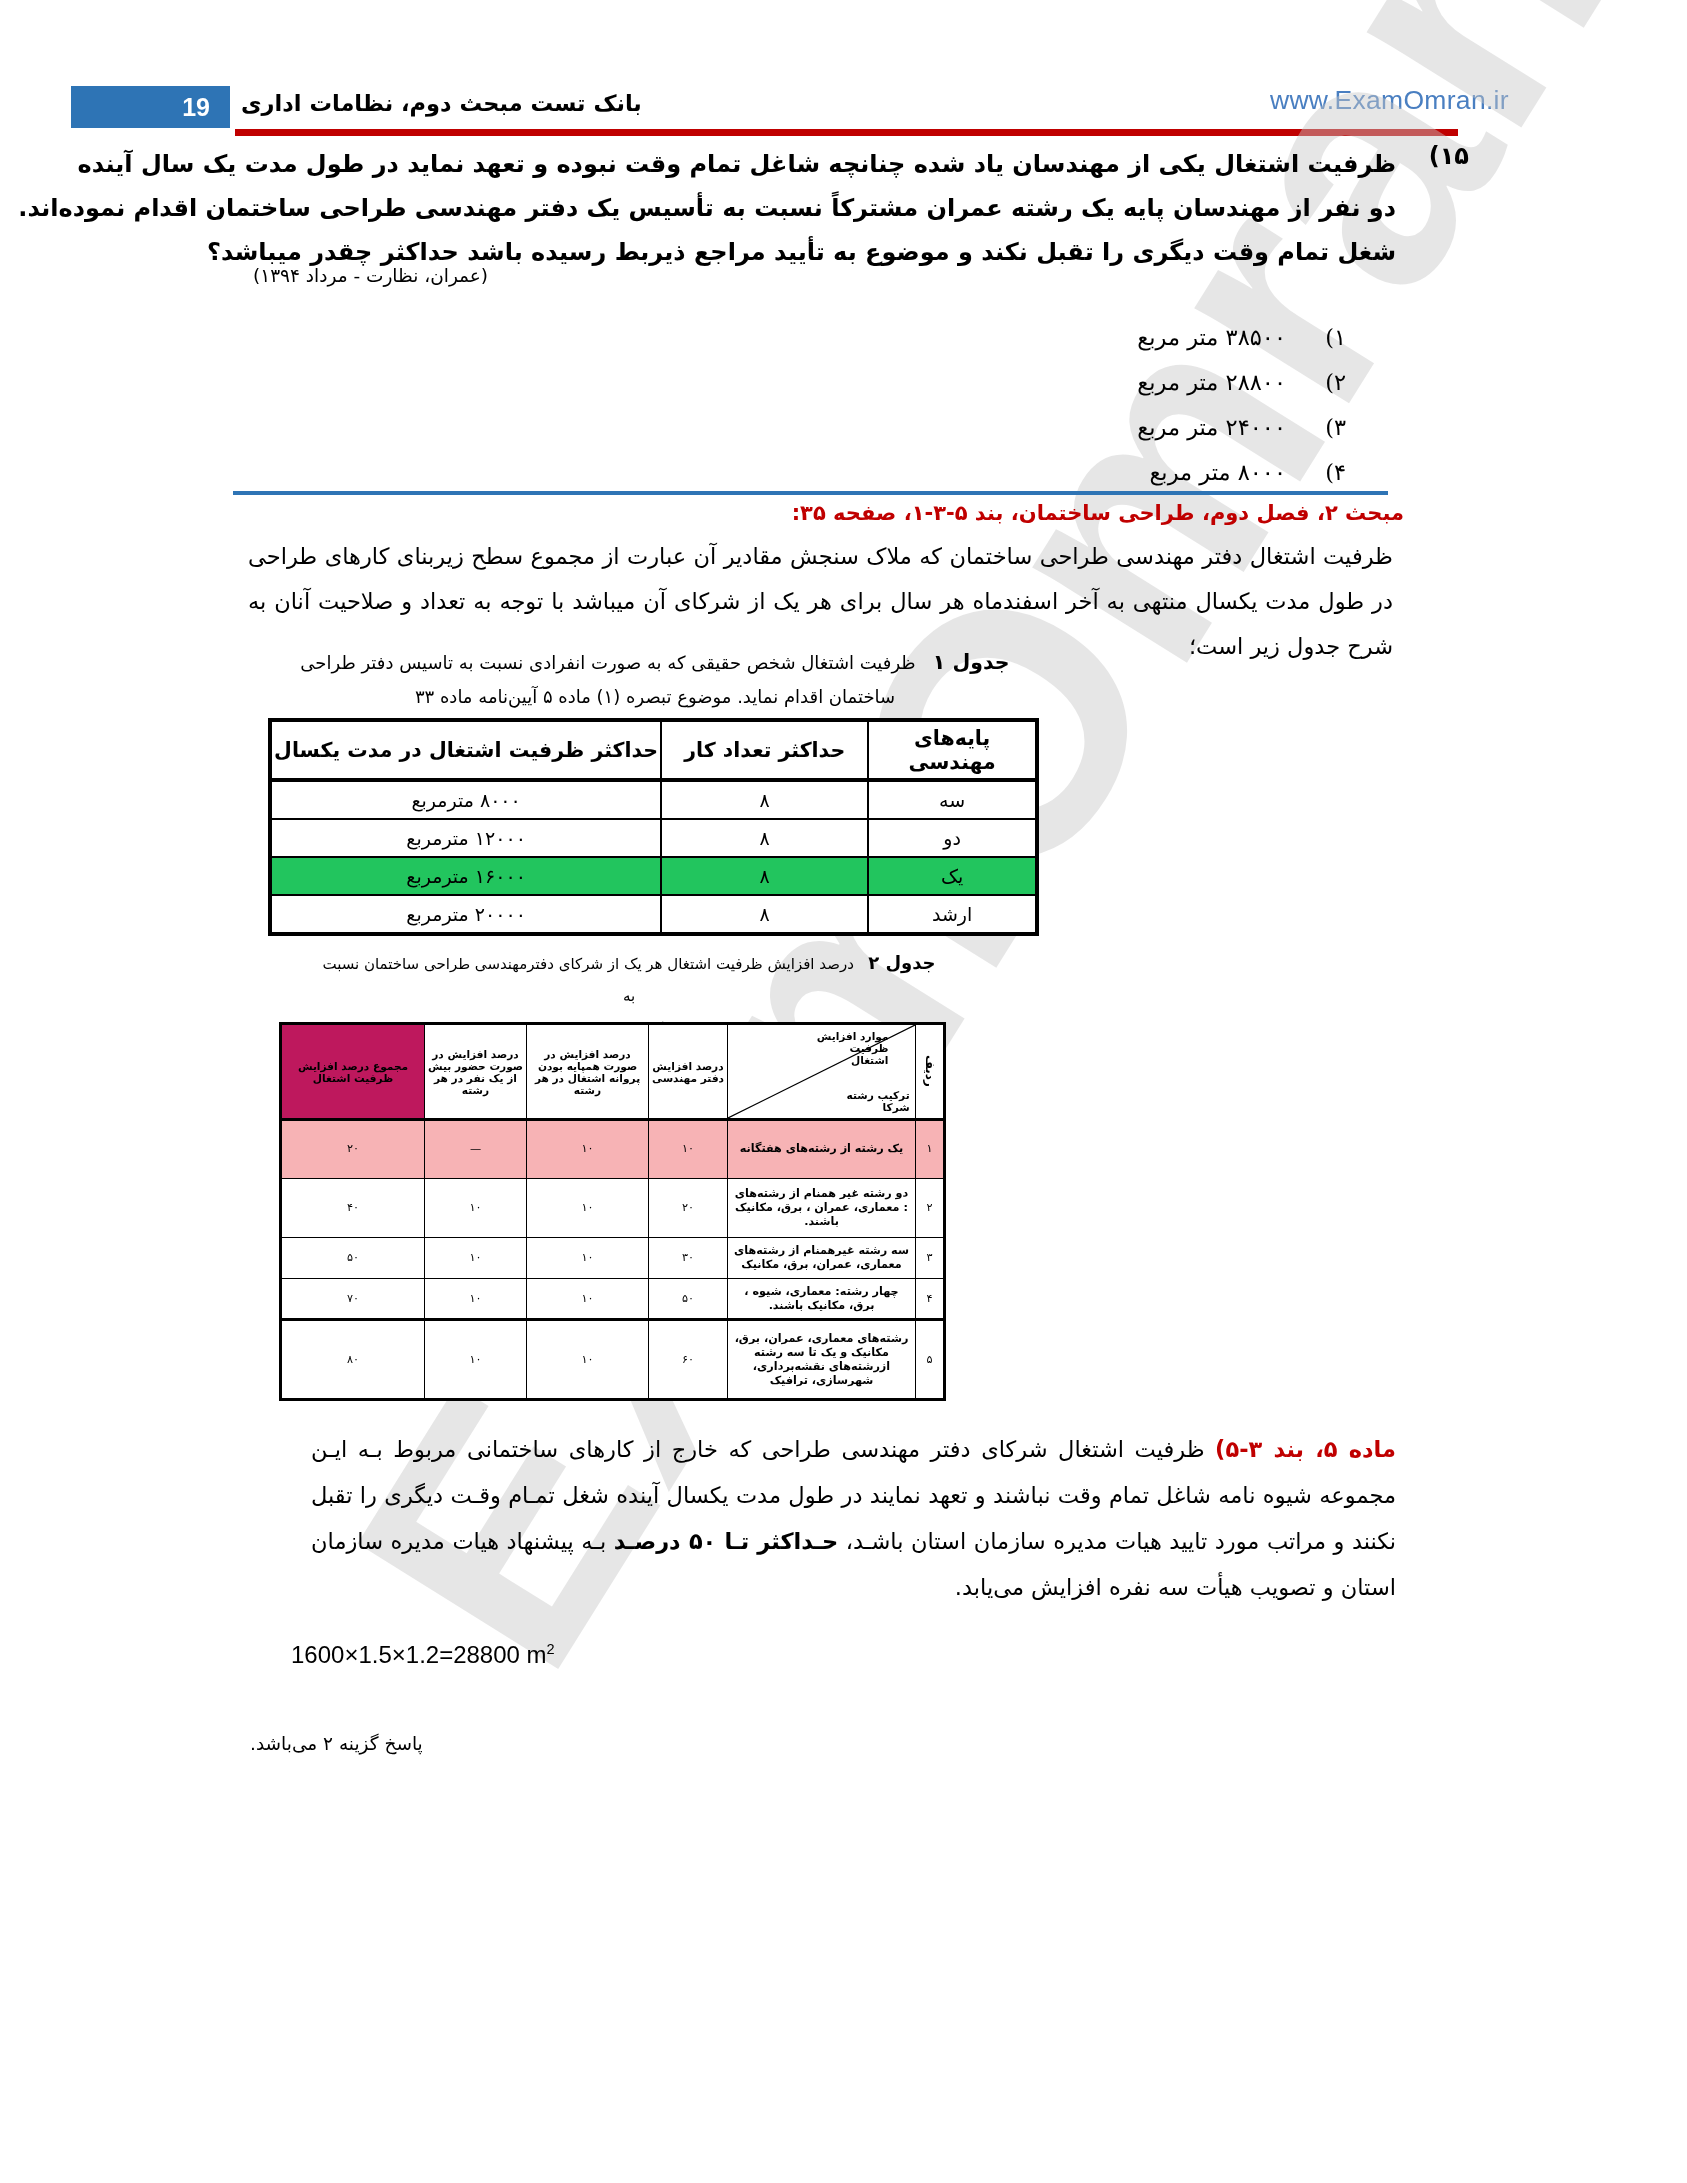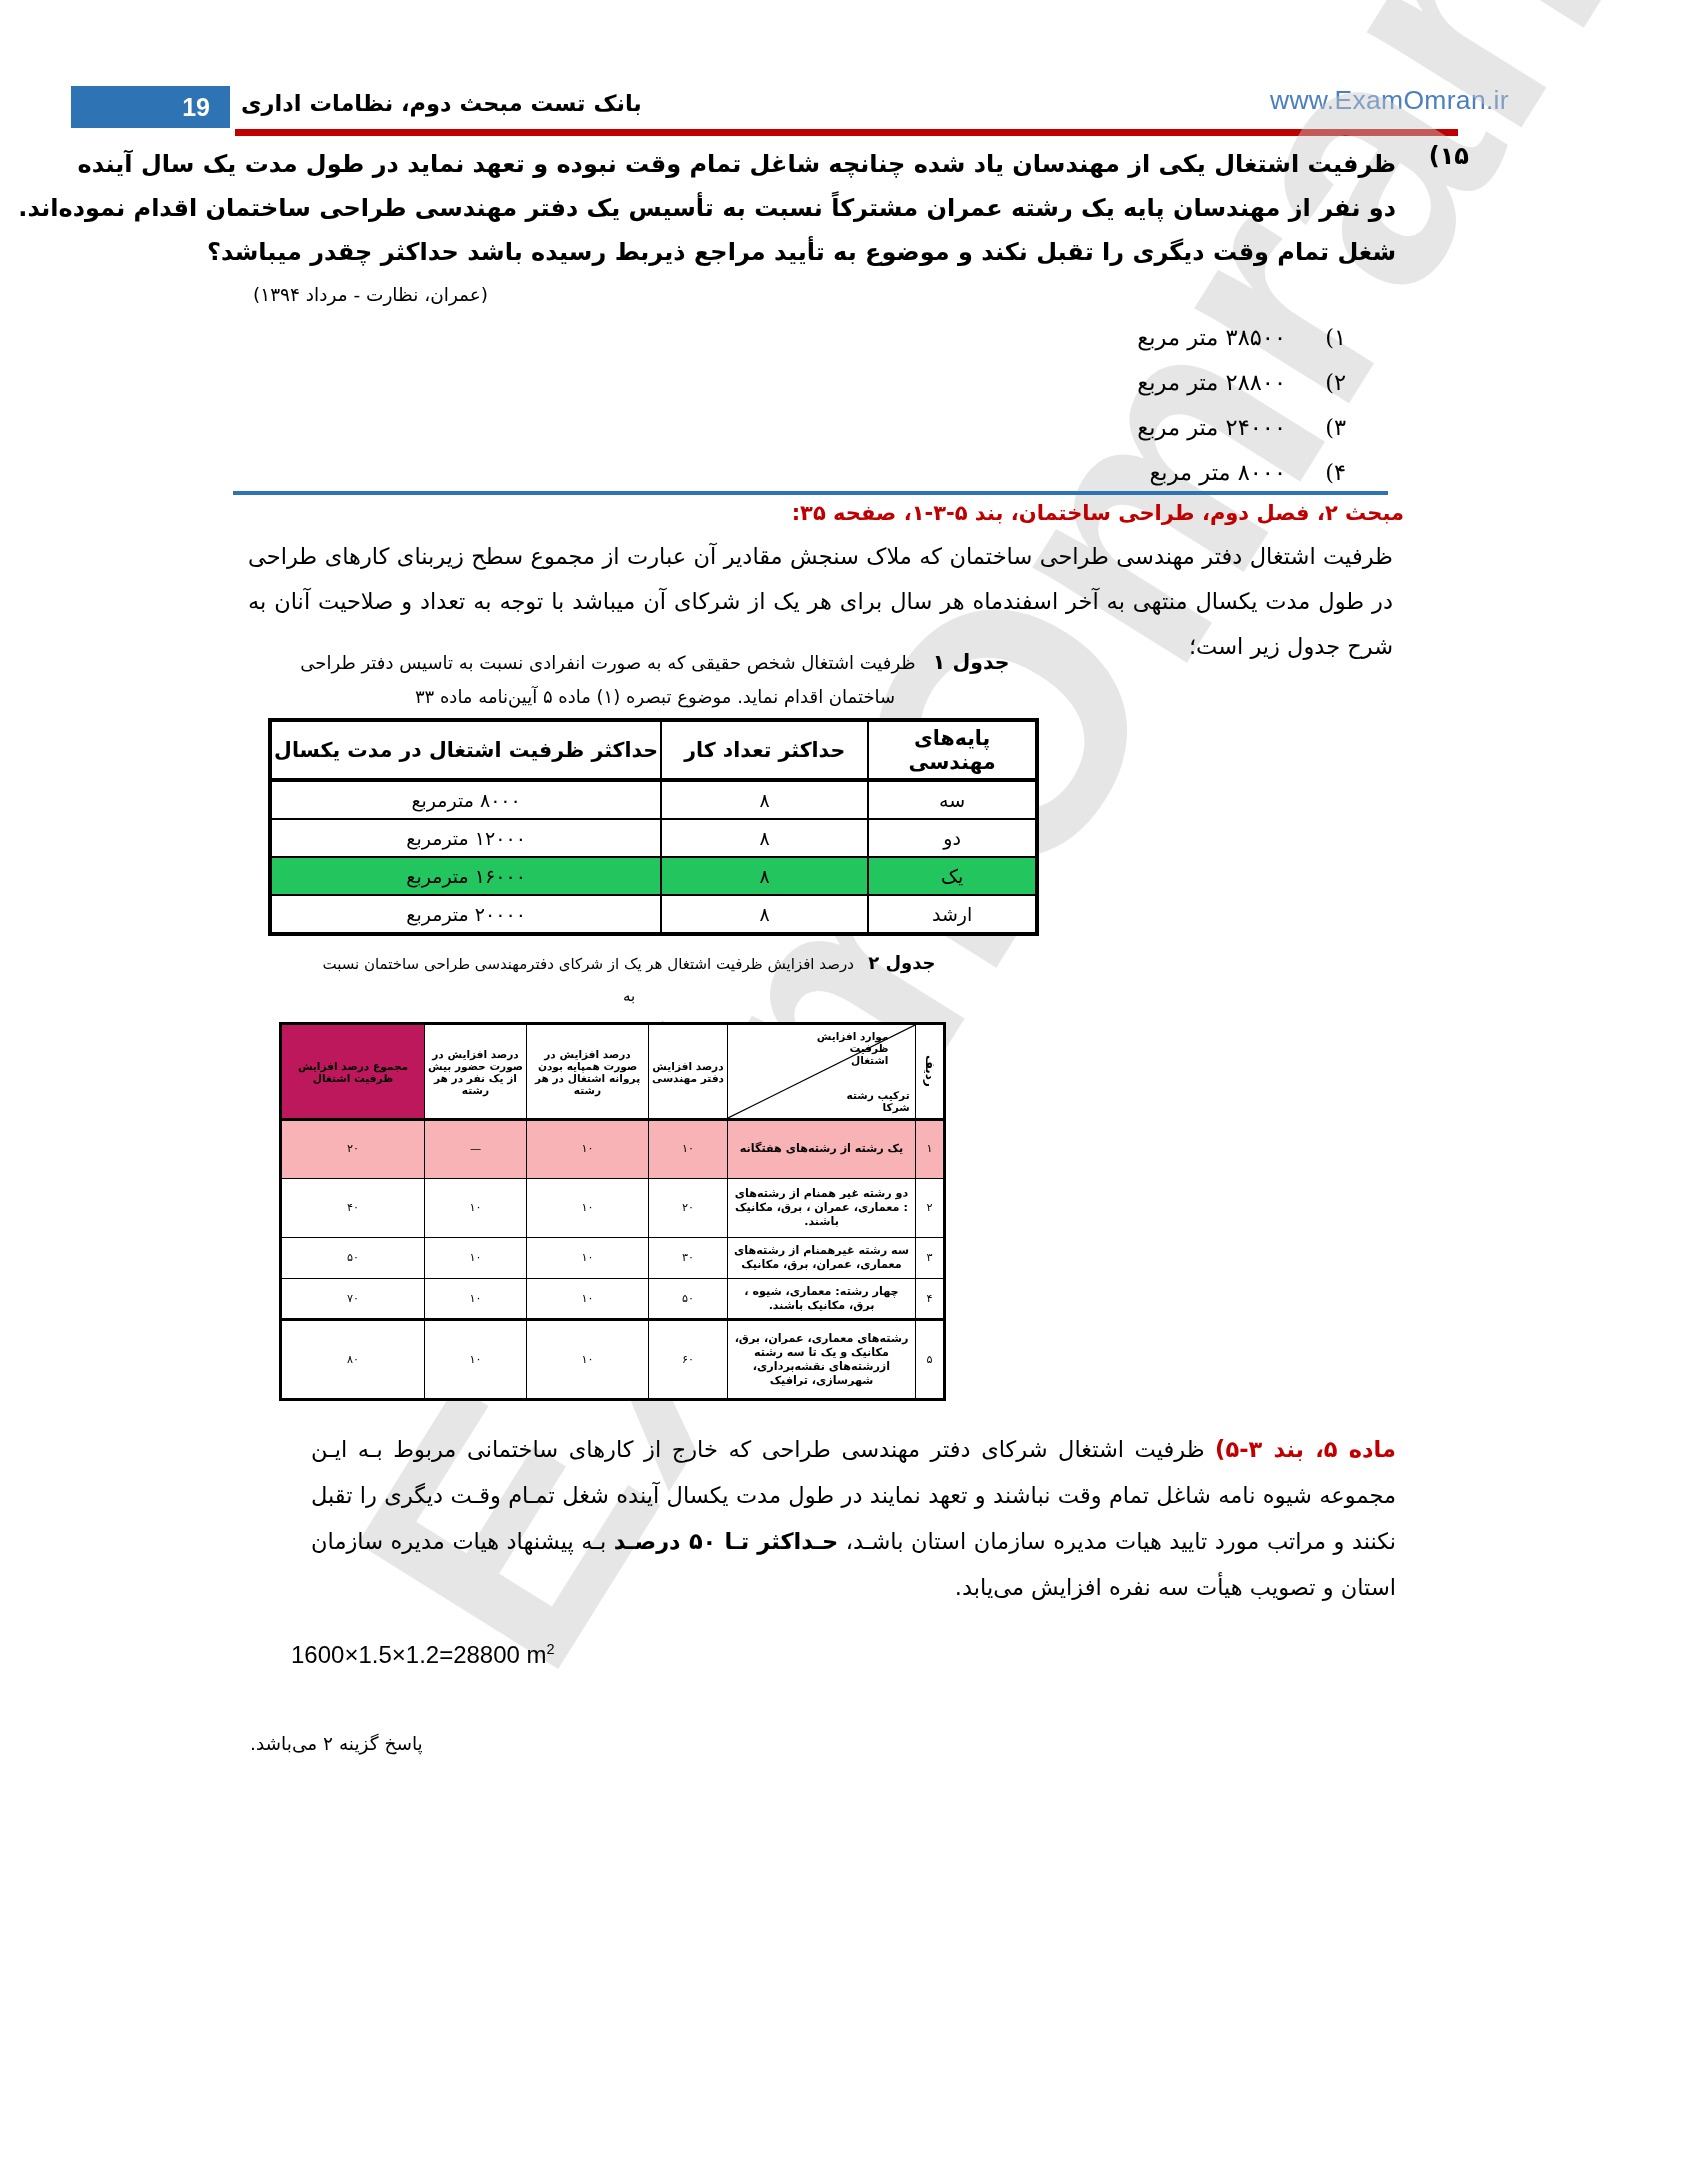--- a/index.html
+++ b/index.html
@@ -35,21 +35,21 @@
     white-space: nowrap; font-family: "Liberation Sans", sans-serif; pointer-events: none;
     z-index: 0; transform: translate(0, 595px) rotate(-58deg);
   }
 
   
   .q-block { position: absolute; right: 291px; top: 142px; width: 1151px; z-index: 1; }
   .q-line { font-size: 24px; font-weight: bold; line-height: 44px; white-space: nowrap; text-align: justify; }
   .q-number {
     position: absolute; right: -73px; top: 0; font-size: 24px; font-weight: bold;
   }
-  .q-source { position: absolute; left: 253px; top: 284px; font-size: 18.5px; z-index: 1; }
+  .q-source { position: absolute; left: 253px; top: 265px; font-size: 18.5px; z-index: 1; }
   .options { position: absolute; right: 341px; top: 314px; z-index: 1; }
   .option { display: flex; flex-direction: row; align-items: center; height: 45px; font-size: 22.5px; }
   .option .opt-num { width: 60px; text-align: right; font-family: "DejaVu Serif", serif; }
   .option .opt-text { font-family: "DejaVu Serif", serif; }
 
   .blue-rule { position: absolute; left: 233px; top: 491px; width: 1155px; height: 4px; background: #2e74b5; }
 
   
   .ref-heading {
     position: absolute; right: 283px; top: 501px; font-size: 21px; font-weight: bold; color: #c00000;

